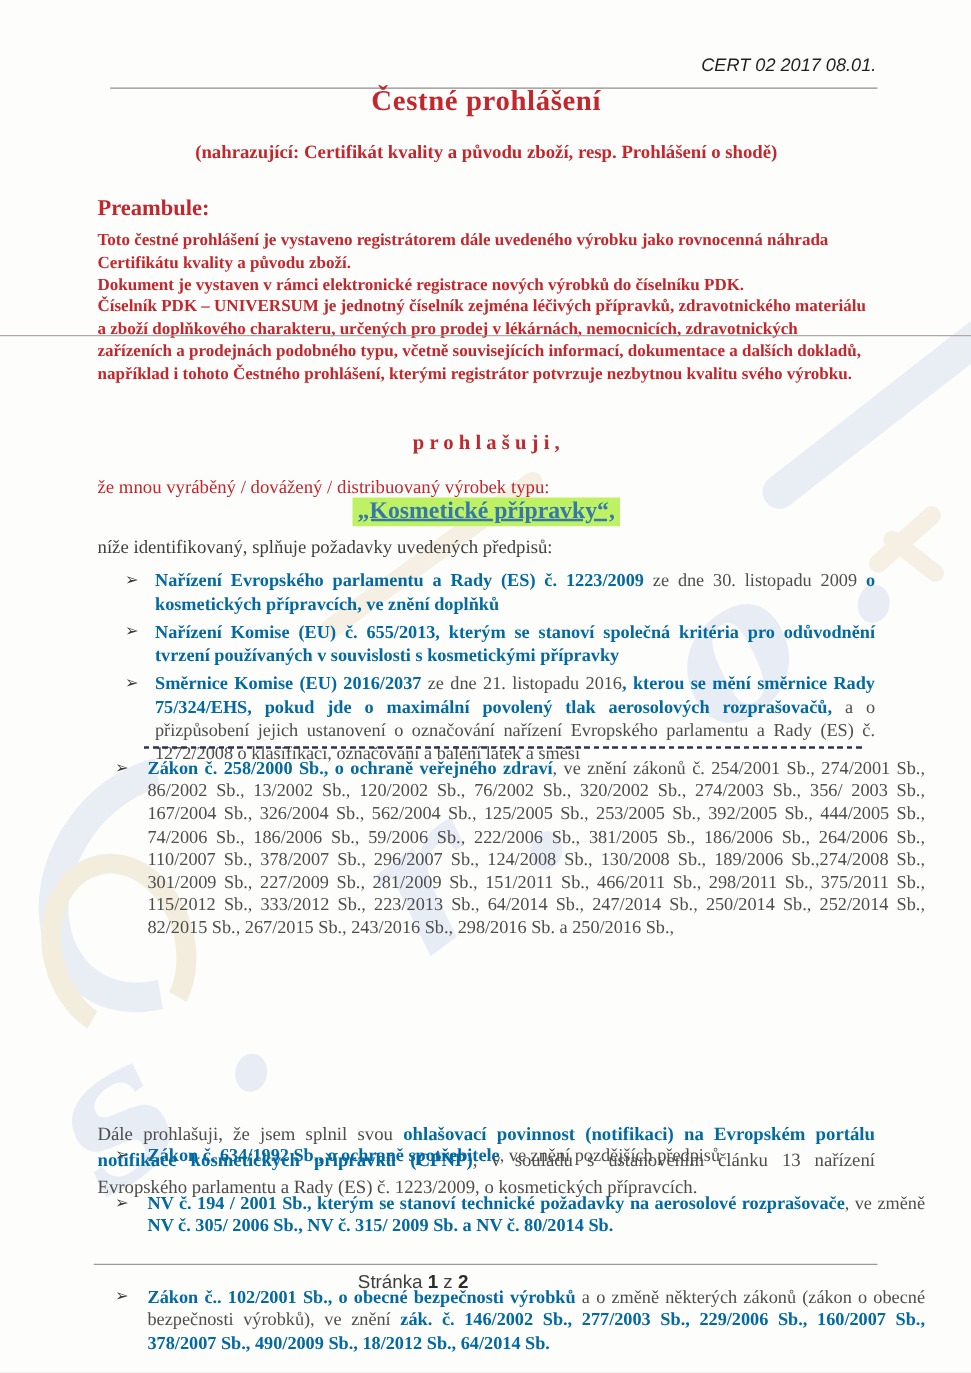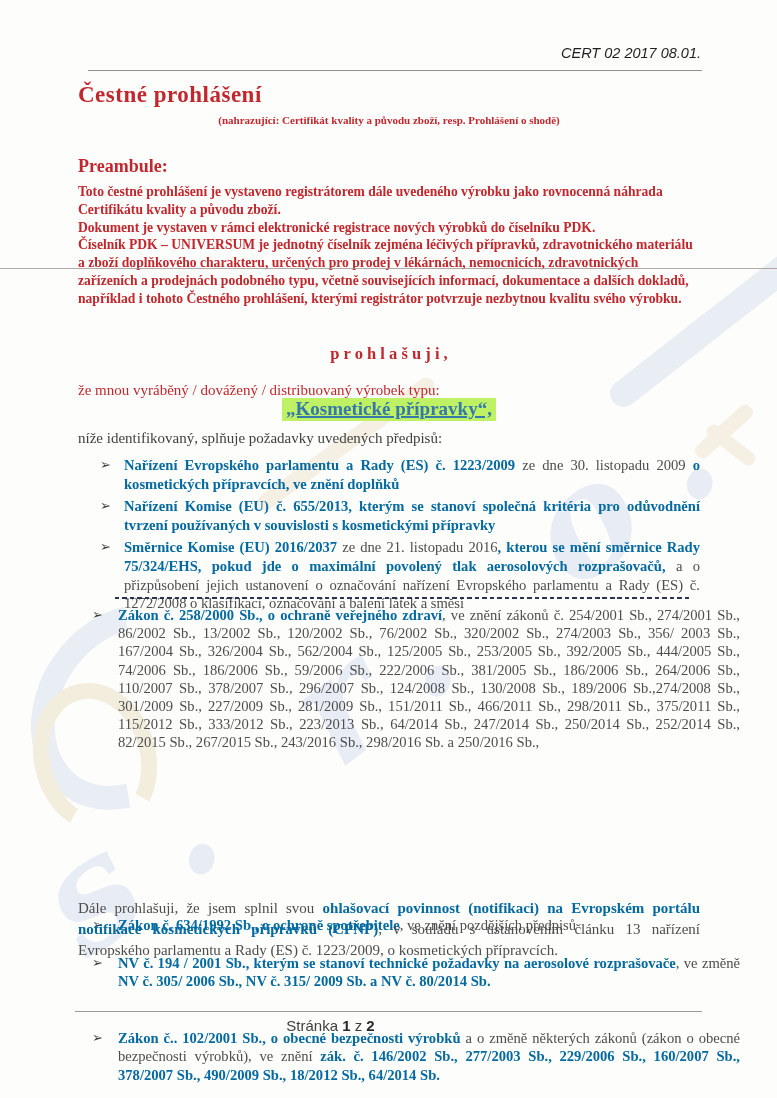--- a/index.html
+++ b/index.html
@@ -21,22 +21,22 @@
   .wm-arc-beige{left:34px;top:682px;width:90px;height:120px;border:16px solid #f3edde;border-radius:50%;
     border-bottom-color:transparent;transform:rotate(-15deg);}
   .wm-band-beige{left:238px;top:436px;width:215px;height:16px;background:#f5f0e3;border-radius:8px;transform:rotate(-36deg);}
   .wm-v1{left:688px;top:424px;width:72px;height:15px;background:#f5f0e3;border-radius:7px;transform:rotate(-42deg);}
   .wm-v2{left:702px;top:438px;width:58px;height:14px;background:#f5f0e3;border-radius:7px;transform:rotate(38deg);}
   
   .abs{position:absolute;z-index:1;left:78px;width:622px;}
   .doc-code{top:45px;left:auto;right:76px;width:auto;font-family:"Liberation Sans", sans-serif;
     font-style:italic;font-size:14.5px;color:#1f1f1f;margin-left:28px;}
   .header-line{top:70px;left:88px;width:614px;border-top:1.5px solid #8f8f8f;}
-  .title{top:82px;text-align:left;color:#c2272d;font-weight:bold;font-size:23px;letter-spacing:.5px;}
-  .subtitle{top:114px;text-align:center;color:#c2272d;font-weight:bold;font-size:11px;}
+  .title{top:68px;text-align:center;color:#c2272d;font-weight:bold;font-size:23px;letter-spacing:.5px;}
+  .subtitle{top:114px;text-align:center;color:#c2272d;font-weight:bold;font-size:15px;}
   .preamble-heading{top:156px;color:#c2272d;font-weight:bold;font-size:18px;}
   .preamble{top:183px;color:#c2272d;font-weight:bold;font-size:13.6px;line-height:17.8px;}
   .preamble div{white-space:nowrap;}
   .strike-line{top:268px;left:0;width:777px;border-top:1px solid #a59a9a;opacity:.85;}
   .intro{top:308px;text-align:center;color:#c2272d;font-size:15px;}
   .verb{top:344px;text-align:center;color:#c2272d;font-weight:bold;font-size:16.5px;}
   .product-intro{top:382px;color:#c2272d;font-size:15px;}
   .highlight-row{top:398px;text-align:center;}
   .highlight{
     display:inline-block;background:#bef264;color:#3578a9;font-weight:bold;font-size:19px;

